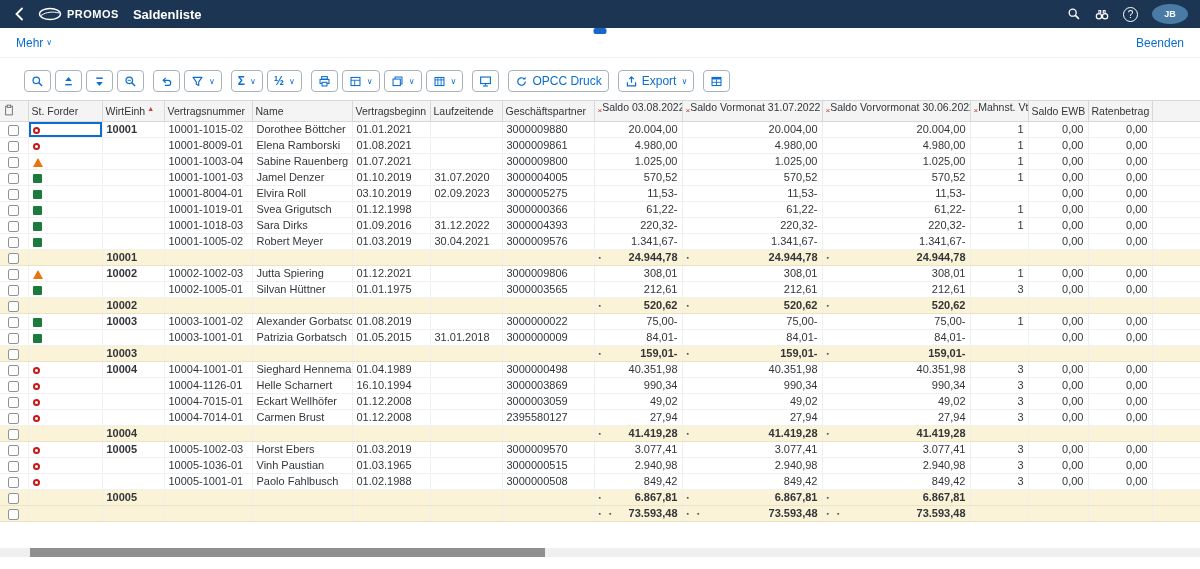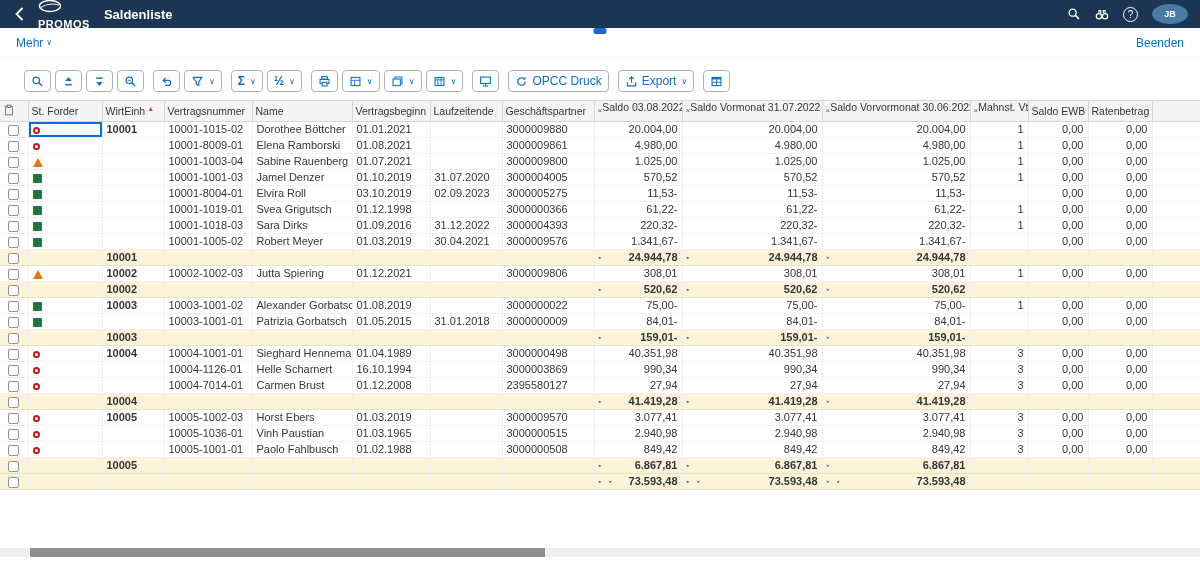--- a/index.html
+++ b/index.html
@@ -4,21 +4,21 @@
 <style>
   * { box-sizing: border-box; margin: 0; padding: 0; }
   html,body { background:#e8e8e8; }
   body { font-family:"Liberation Sans", sans-serif; }
   .page { position:relative; width:1200px; height:569px; background:#fff; overflow:hidden; }
 
   
   .shell { height:28px; background:#1c3553; display:flex; align-items:center; padding:0 12px; gap:10px; color:#fff; }
   .shell svg { display:block; }
   .back { width:16px; height:16px; color:#fff; cursor:pointer; }
-  .logo { display:flex; align-items:flex-start; gap:5px;flex-direction:column; }
+  .logo { display:flex; align-items:center; gap:5px; }
   .logo b { font-size:11px; letter-spacing:0.5px; font-weight:700; }
   .title { font-size:13px; font-weight:600; margin-left:4px; }
   .shell-right { margin-left:auto; display:flex; align-items:center; gap:14px; }
   .shell-ic { width:14px; height:14px; color:#fff; cursor:pointer; }
   .help { width:15px; height:15px; border:1px solid #fff; border-radius:50%; font-size:10px; display:flex; align-items:center; justify-content:center; cursor:pointer; }
   .avatar { width:36px; height:20px; border-radius:50%; background:#4a7ba6; color:#fff; font-size:9px; font-weight:700; display:flex; align-items:center; justify-content:center; cursor:pointer; }
 
   
   .subbar { position:relative; height:30px; background:#fff; display:flex; align-items:center; justify-content:space-between; padding:0 16px; border-bottom:1px solid #f0f1f2; }
   .link { color:#0a6ed1; font-size:12px; cursor:pointer; display:flex; align-items:center; gap:3px; }
@@ -463,20 +463,37 @@
           <td></td>
           <td>3000009806</td>
           <td class="num">308,01</td>
           <td class="num">308,01</td>
           <td class="num">308,01</td>
           <td class="num">1</td>
           <td class="num">0,00</td>
           <td class="num">0,00</td>
           <td></td>
         </tr>
+        <tr class="data">
+          <td class="selc"><span class="cb"></span></td>
+          <td><span class="st st-green"></span></td>
+          <td class="we"></td>
+          <td>10002-1005-01</td>
+          <td>Silvan Hüttner</td>
+          <td>01.01.1975</td>
+          <td></td>
+          <td>3000003565</td>
+          <td class="num">212,61</td>
+          <td class="num">212,61</td>
+          <td class="num">212,61</td>
+          <td class="num">3</td>
+          <td class="num">0,00</td>
+          <td class="num">0,00</td>
+          <td></td>
+        </tr>
         <tr class="subtotal">
           <td class="selc"><span class="cb"></span></td>
           <td></td>
           <td class="we">10002</td>
           <td></td>
           <td></td>
           <td></td>
           <td></td>
           <td></td>
           <td class="num"><span class="mk">▪</span><span>520,62</span></td>
@@ -569,20 +586,37 @@
           <td class="num">990,34</td>
           <td class="num">3</td>
           <td class="num">0,00</td>
           <td class="num">0,00</td>
           <td></td>
         </tr>
         <tr class="data">
           <td class="selc"><span class="cb"></span></td>
           <td><span class="st st-red"></span></td>
           <td class="we"></td>
+          <td>10004-7015-01</td>
+          <td>Eckart Wellhöfer</td>
+          <td>01.12.2008</td>
+          <td></td>
+          <td>3000003059</td>
+          <td class="num">49,02</td>
+          <td class="num">49,02</td>
+          <td class="num">49,02</td>
+          <td class="num">3</td>
+          <td class="num">0,00</td>
+          <td class="num">0,00</td>
+          <td></td>
+        </tr>
+        <tr class="data">
+          <td class="selc"><span class="cb"></span></td>
+          <td><span class="st st-red"></span></td>
+          <td class="we"></td>
           <td>10004-7014-01</td>
           <td>Carmen Brust</td>
           <td>01.12.2008</td>
           <td></td>
           <td>2395580127</td>
           <td class="num">27,94</td>
           <td class="num">27,94</td>
           <td class="num">27,94</td>
           <td class="num">3</td>
           <td class="num">0,00</td>

